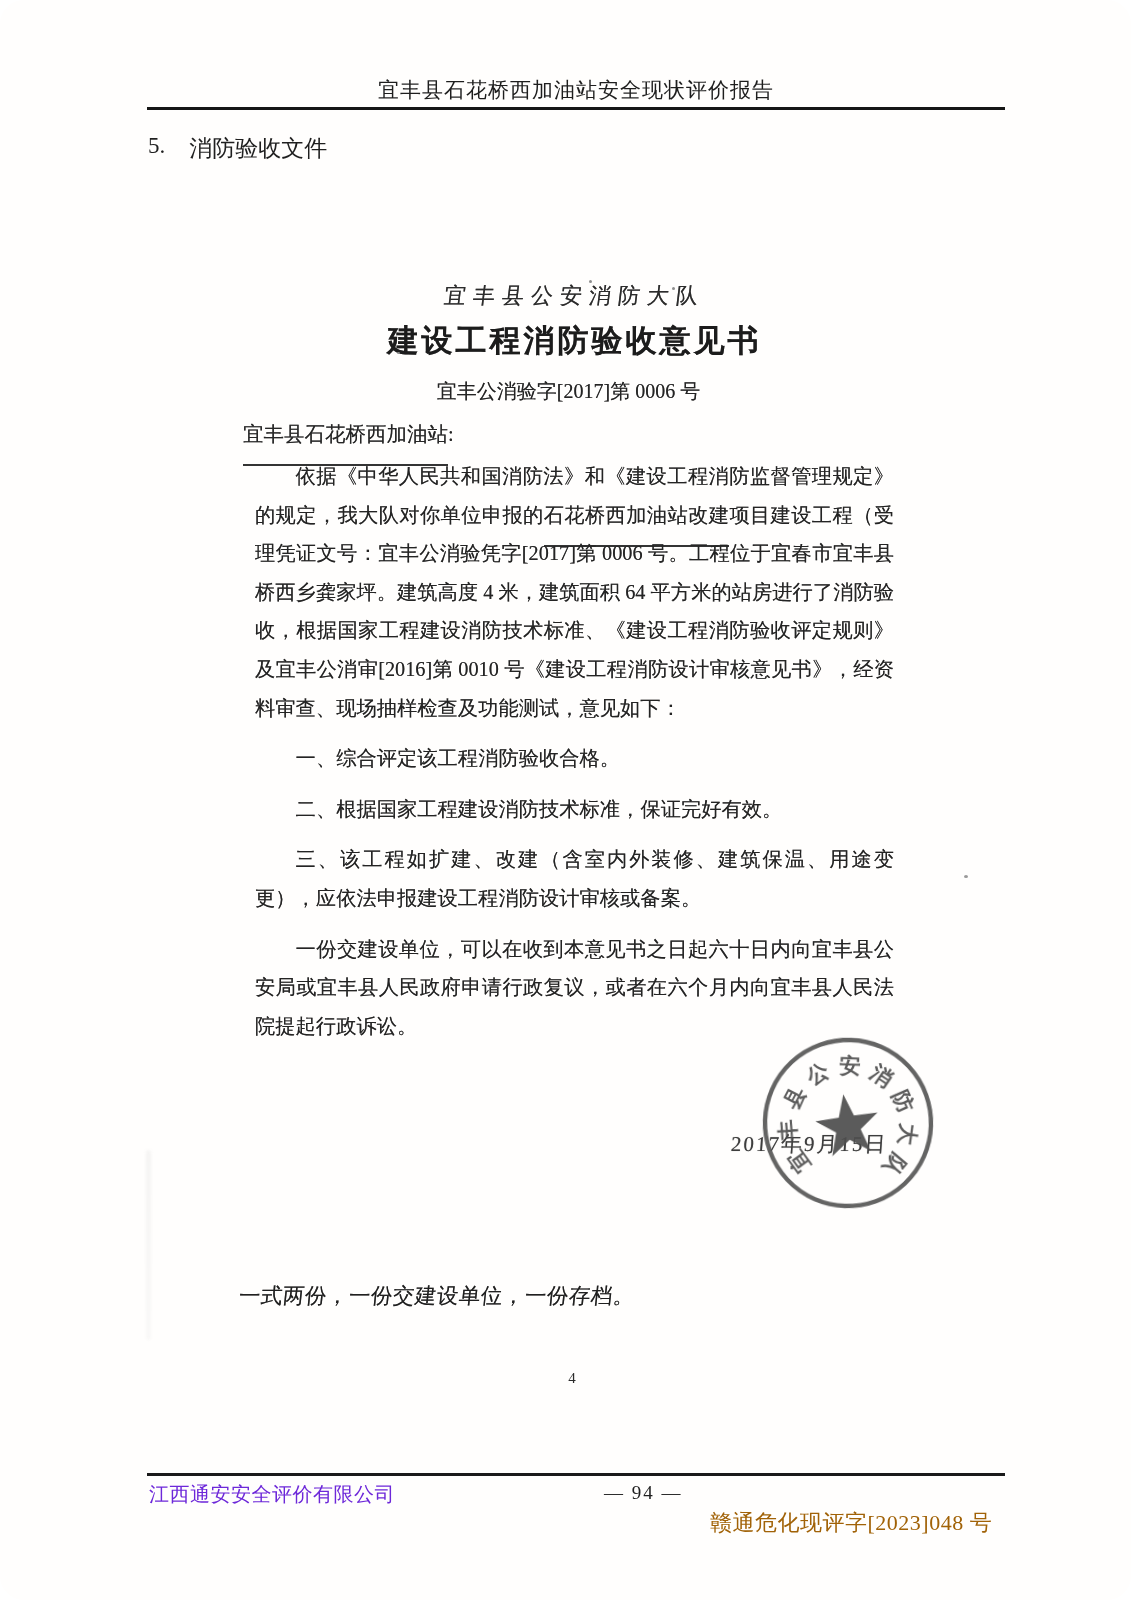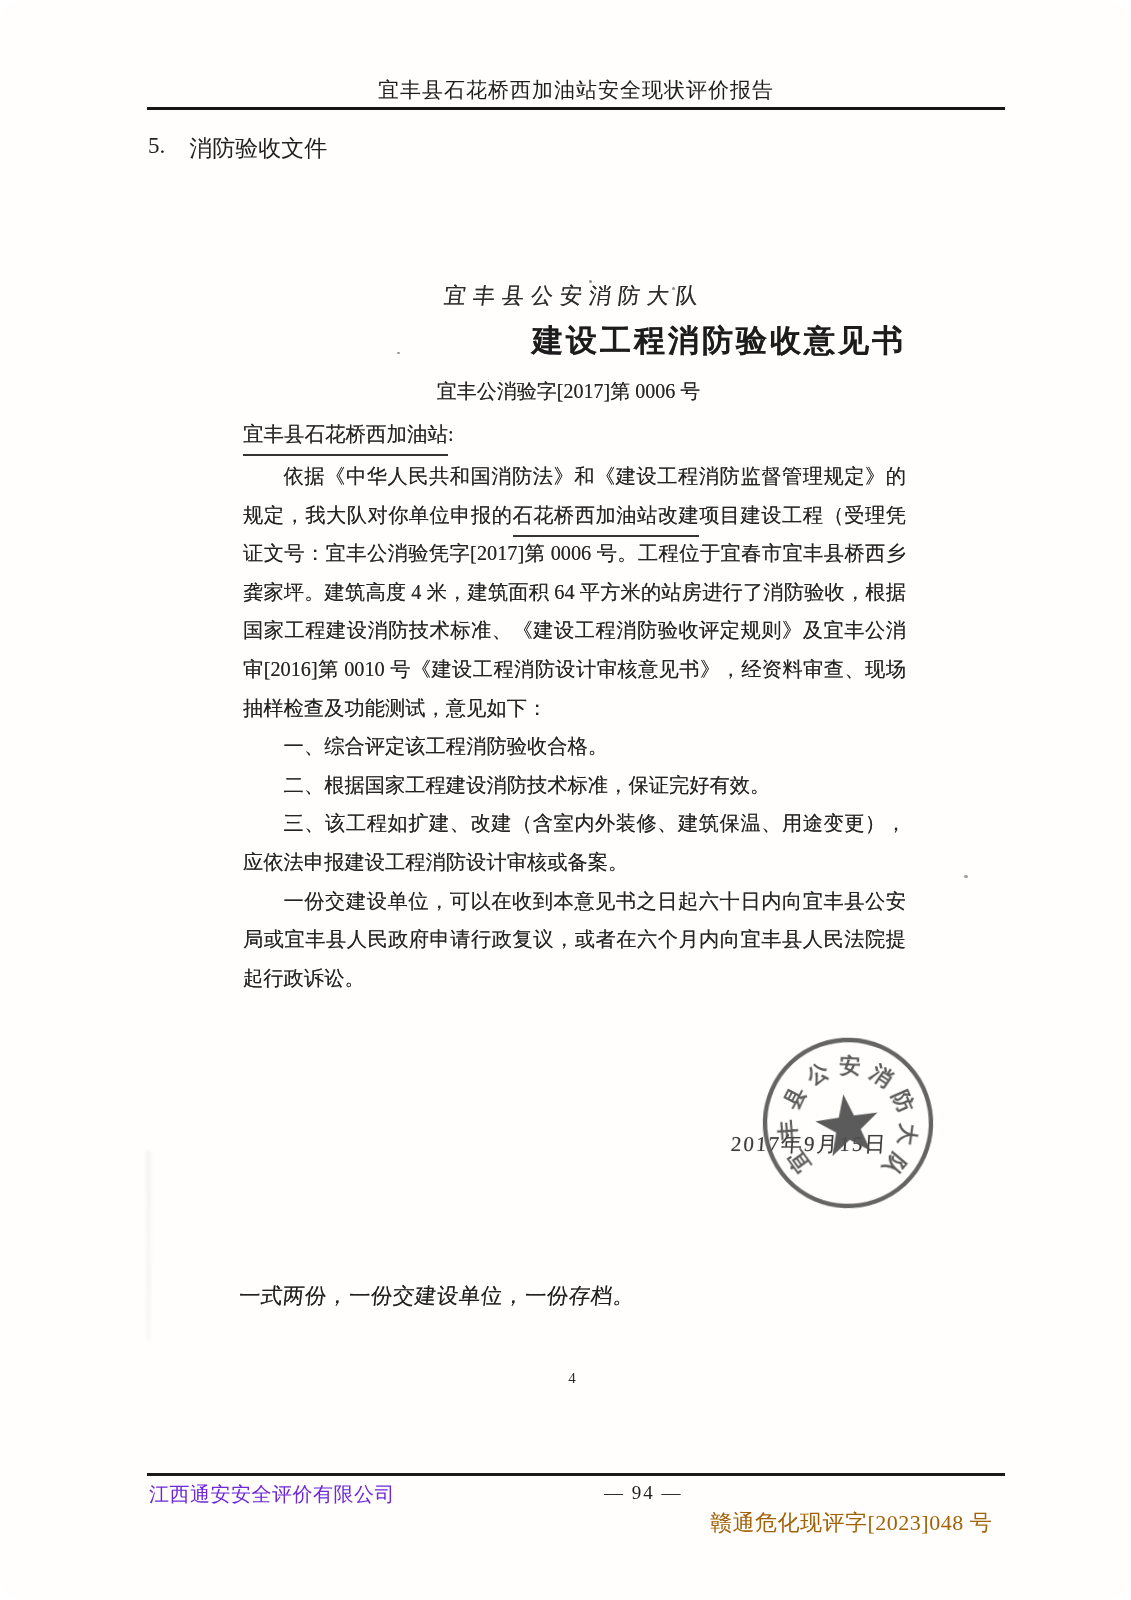--- a/index.html
+++ b/index.html
@@ -17,28 +17,28 @@
   
   .doc{
     position:absolute;left:243px;top:281px;width:663px;
     text-shadow:0 0 0.6px rgba(45,45,45,.65);color:#262626;
   }
   .doc-issuer{
     text-align:center;font-size:22px;letter-spacing:7px;line-height:30px;
     transform:skewX(-7deg);color:#2c2c2c;
   }
   .doc-title{
-    margin-top:8px;text-align:right;font-size:31px;font-weight:700;letter-spacing:3px;line-height:44px;
+    margin-top:8px;text-align:center;font-size:31px;font-weight:700;letter-spacing:3px;line-height:44px;
     font-family:"Liberation Sans","DejaVu Sans",sans-serif;color:#1c1c1c;
   }
   .doc-no{margin-top:14px;text-align:center;padding-right:12px;font-size:20px;line-height:28px;color:#242424;}
   .addressee{margin-top:13px;font-size:20.5px;line-height:32px;}
-  .u{border-bottom:2px solid #343434;padding-bottom:9px;}
+  .u{border-bottom:2px solid #343434;padding-bottom:19px;}
   .body-p{
-    margin:0;font-size:20.3px;line-height:38.6px;text-align:justify;text-indent:2em;color:#242424;
+    margin:12px;font-size:20.3px;line-height:38.6px;text-align:justify;text-indent:2em;color:#242424;
   }
   .body-p.first{margin-top:7px;}
   
   .stamp{position:absolute;left:748px;top:1023px;width:200px;height:200px;z-index:2;
          filter:blur(.4px);opacity:.92;transform:rotate(2deg);}
   .seal-ring{fill:none;stroke:#575757;stroke-width:4.4;}
   .seal-star{fill:#4e4e4e;}
   .seal-ch{font-family:"Liberation Serif","DejaVu Serif",serif;font-size:21.5px;fill:#4f4f4f;font-weight:600;}
   .stamp-date{
     position:absolute;left:731px;top:1130px;z-index:1;font-size:21px;letter-spacing:2px;

